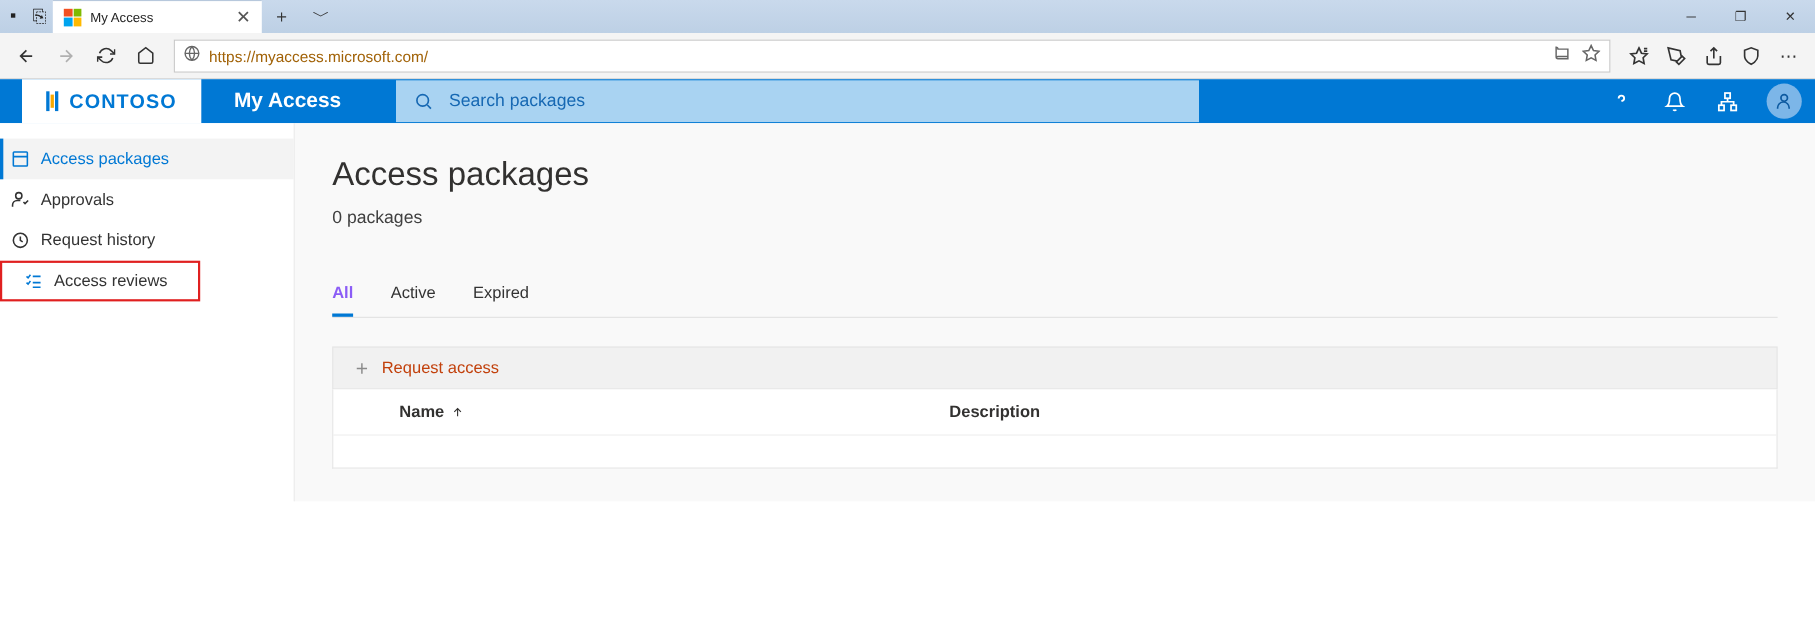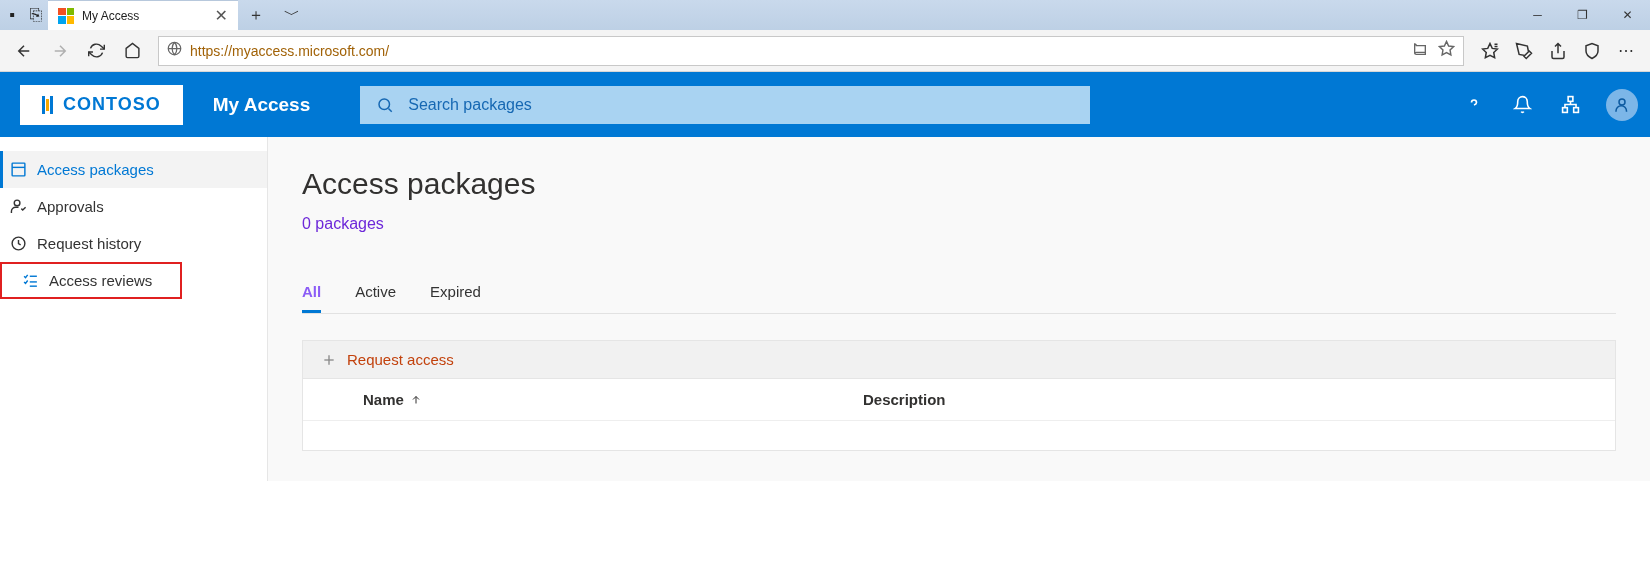--- a/index.html
+++ b/index.html
@@ -22,21 +22,21 @@
     .addrbar { height: 42px; background:#f4f4f4; border-bottom:1px solid #d7d7d7; display:flex; align-items:center; padding: 0 8px; gap:4px;}
     .nav-btn { width:32px; height:32px; display:flex; align-items:center; justify-content:center; color:#333; border-radius:2px;}
     .nav-btn.disabled{color:#b0b0b0;}
     .url-field { flex:1; height:30px; border:1px solid #c8c8c8; background:#fff; display:flex; align-items:center; padding:0 8px; margin:0 6px;}
     .url-lock { color:#666; margin-right:8px;}
     .url-text { font-size:14px; color:#a16207; flex:1;}
     .url-ricon { color:#666; margin-left:10px;}
     .rt-icons { display:flex; gap:2px;}
 
     
-    .app-header { height: 65px; background:#0078d4; display:flex; align-items:center; color:#fff;}
+    .app-header { height: 40px; background:#0078d4; display:flex; align-items:center; color:#fff;}
     .brand { background:#fff; height:40px; margin:0 30px 0 20px; display:flex; align-items:center; padding:0 22px; gap:10px; color:#0078d4; font-weight:700; font-size:18px; letter-spacing:1px;}
     .brand-logo { display:flex; gap:1px;}
     .brand-logo span{width:3px;background:#0078d4;}
     .brand-logo span:nth-child(1){height:18px;} .brand-logo span:nth-child(2){height:12px; align-self:center; background:#f7a800;} .brand-logo span:nth-child(3){height:18px;}
     .app-title{font-size:19px; font-weight:600; margin-right:50px; white-space:nowrap;}
     .search { flex:0 1 730px; height:38px; background:#a9d3f2; display:flex; align-items:center; padding:4px 16px; color:#0c5fa8;text-align:right;}
     .search svg{margin-right:14px;}
     .search-ph { font-size:16px; color:#1668b3;}
     .hdr-spacer{flex:1;}
     .hdr-icon { width:48px; height:48px; display:flex; align-items:center; justify-content:center; color:#fff;}
@@ -46,21 +46,21 @@
     .app-body { display:flex; height: calc(100% - 129px); }
     .sidebar { width:268px; border-right:1px solid #e6e6e6; padding-top:14px; background:#fff;}
     .sb-item { display:flex; align-items:center; gap:10px; padding:10px 10px; font-size:15px; color:#333; cursor:pointer;}
     .sb-item svg{flex-shrink:0;}
     .sb-item.active { color:#0078d4; background:#f3f3f3; border-left:3px solid #0078d4; padding-left:7px;}
     .sb-item.active svg{color:#0078d4;}
     .highlight { border:2px solid #e02020; display:inline-flex; padding-right:8px;}
 
     .main { flex:1; background:#f9f9f9; padding: 30px 34px;}
     .page-title{font-size:30px; font-weight:400; color:#323130; margin-bottom:14px;}
-    .subtitle{font-size:16px; color:#6d28d9; margin-bottom:50px;}
+    .subtitle{font-size:16px; color:#404040; margin-bottom:50px;}
     .tabs { display:flex; gap:34px; border-bottom:1px solid #e2e2e2; margin-bottom:26px;}
     .tab-item { padding-bottom:10px; font-size:15px; color:#333; cursor:pointer;}
     .tab-item.active{ font-weight:600; color:#8b5cf6; border-bottom:3px solid #0078d4;}
     .toolbar { background:#f1f1f1; border:1px solid #e5e5e5; padding:10px 18px; display:flex; align-items:center; gap:10px; color:#c2410c; font-size:15px;}
     .table { background:#fff; border:1px solid #e5e5e5; border-top:none;font-weight:bold;}
     .thead { display:flex; padding:12px 0; font-size:15px; color:#323130;}
     .th-name { margin-left:60px; width:500px; display:flex; align-items:center; gap:6px;}
     .th-desc { }
     .empty-row{height:30px; border-top:1px solid #eee;}
   </style>

